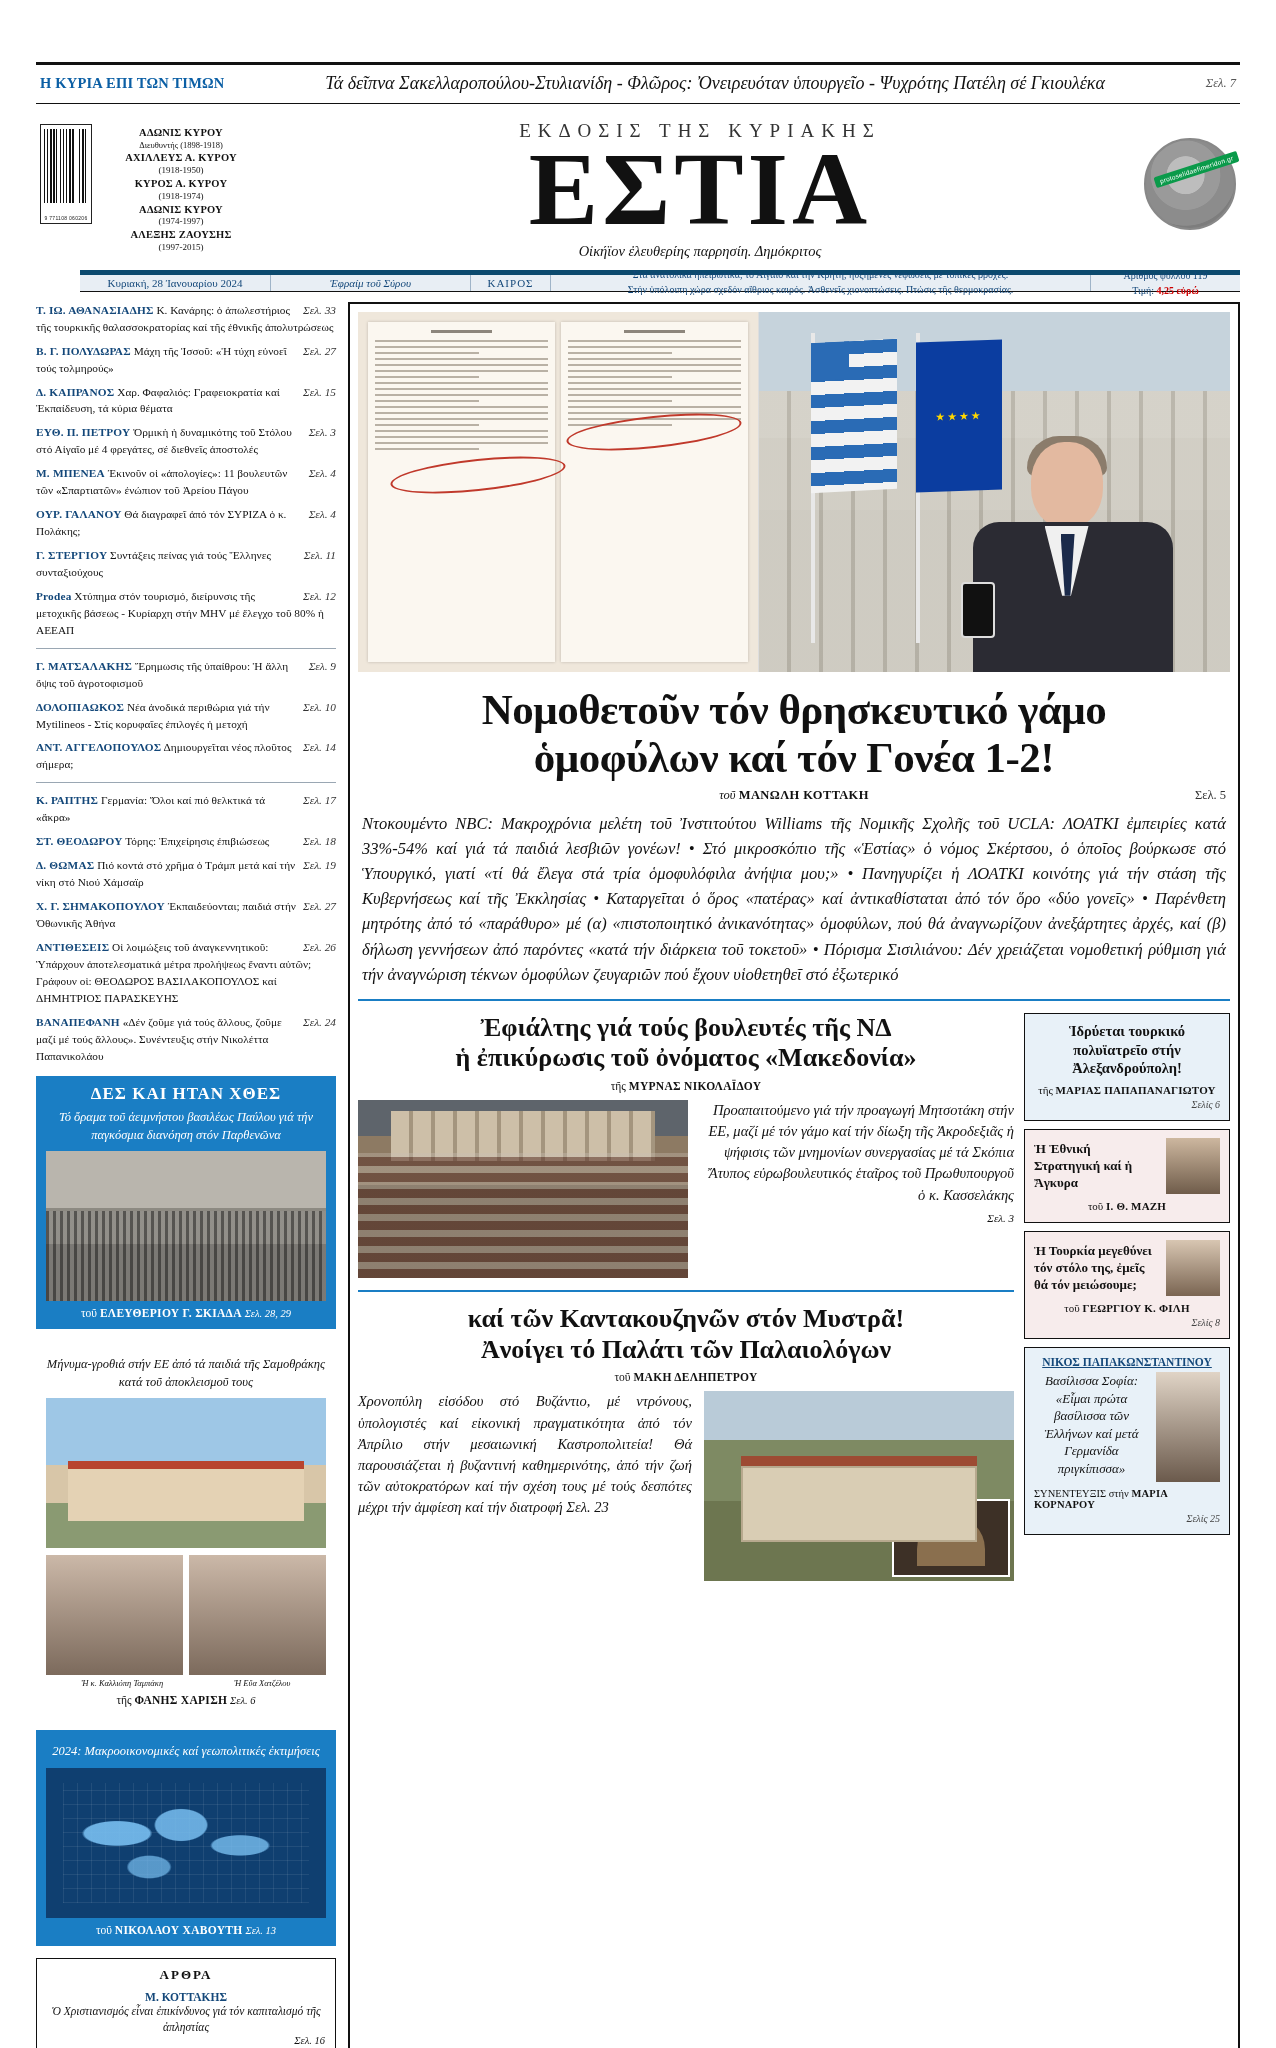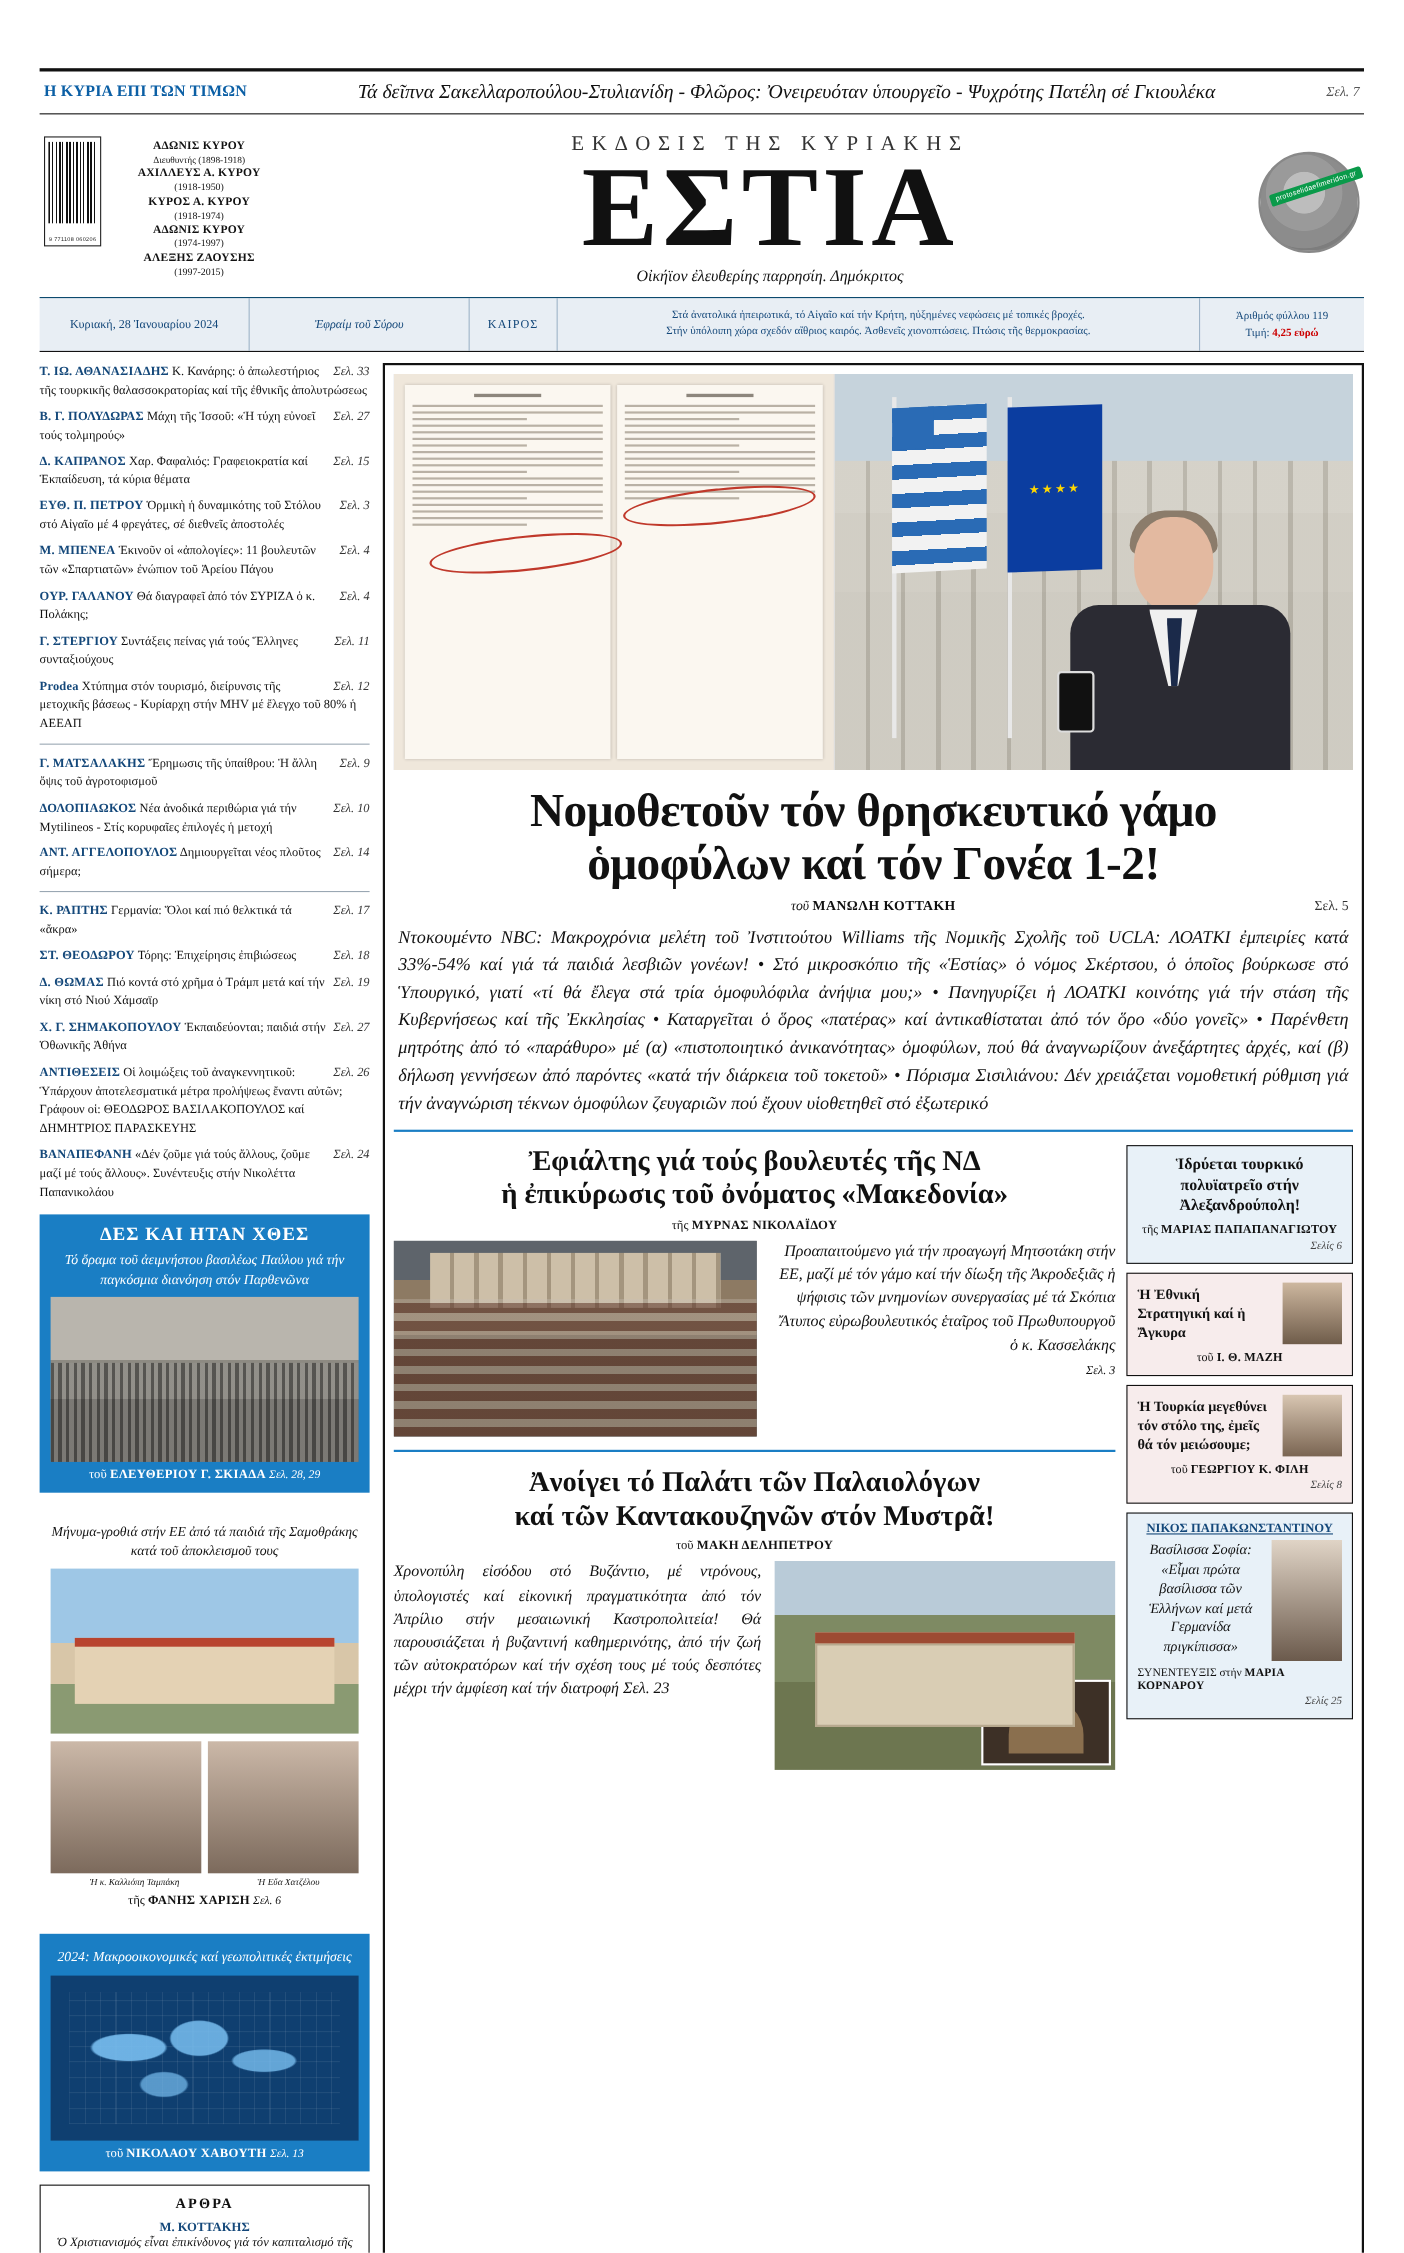--- a/index.html
+++ b/index.html
@@ -59,22 +59,22 @@
     border:2px solid #888;
   }
   .seal .ribbon {
     position:absolute; right:-4px; top:26px; transform:rotate(-18deg);
     background:#0a9a4a; color:#fff; font-size:6.5px; letter-spacing:.3px;
     padding:2px 5px; border-radius:2px; font-family:"Liberation Sans", sans-serif; white-space:nowrap;
   }
 
   
   .infobar {
-    margin-top:10px; border-top:1px solid #0c4a6e; border-bottom:1px solid #111;
-    background:#e8eef4; display:flex; align-items:stretch; font-size:11px; height:50px;
+    margin-top:10px; border-top:5px solid #0c4a6e; border-bottom:1px solid #111;
+    background:#e8eef4; display:flex; align-items:stretch; font-size:11px; height:22px;margin-left:44px;
   }
   .infobar > div { display:flex; align-items:center; padding:0 10px; }
   .ib-date { width:190px; justify-content:center; color:#14487a; }
   .ib-sep { border-left:1px solid #9fb4c8; }
   .ib-mid { width:200px; justify-content:center; font-style:italic; color:#14487a;}
   .ib-kairos { width:80px; justify-content:center; color:#14487a; letter-spacing:1px; }
   .ib-weather { flex:1; flex-direction:column; justify-content:center; line-height:1.45; font-size:10px; color:#14487a; padding-left:14px;}
   .ib-right { width:150px; flex-direction:column; justify-content:center; align-items:center; line-height:1.5; font-size:10px; color:#14487a;}
   .price-val { color:#c00; font-weight:bold; }
 
@@ -471,22 +471,22 @@
               </div>
             <div class="sec-text">
               <span>Προαπαιτούμενο γιά τήν προαγωγή Μητσοτάκη στήν ΕΕ, μαζί μέ τόν γάμο καί τήν δίωξη τῆς Ἀκροδεξιᾶς ἡ ψήφισις τῶν μνημονίων συνεργασίας μέ τά Σκόπια Ἄτυπος εὐρωβουλευτικός ἑταῖρος τοῦ Πρωθυπουργοῦ ὁ κ. Κασσελάκης</span>
               <span class="pg">Σελ. 3</span>
             </div>
           </div>
 
           <div class="rule"></div>
 
           <div class="sec-head">
+            <div>καί τῶν Καντακουζηνῶν στόν Μυστρᾶ!</div>
             <div>Ἀνοίγει τό Παλάτι τῶν Παλαιολόγων</div>
-            <div>καί τῶν Καντακουζηνῶν στόν Μυστρᾶ!</div>
           </div>
           <div class="sec-byline">
             <span>τοῦ</span>
             <span class="nm">ΜΑΚΗ ΔΕΛΗΠΕΤΡΟΥ</span>
           </div>
           <div class="sec-row">
             <div class="sec-text2">
               <span>Χρονοπύλη εἰσόδου στό Βυζάντιο, μέ ντρόνους, ὑπολογιστές καί εἰκονική πραγματικότητα ἀπό τόν Ἀπρίλιο στήν μεσαιωνική Καστροπολιτεία! Θά παρουσιάζεται ἡ βυζαντινή καθημερινότης, ἀπό τήν ζωή τῶν αὐτοκρατόρων καί τήν σχέση τους μέ τούς δεσπότες μέχρι τήν ἀμφίεση καί τήν διατροφή</span>
               <span class="pg">Σελ. 23</span>
             </div>

